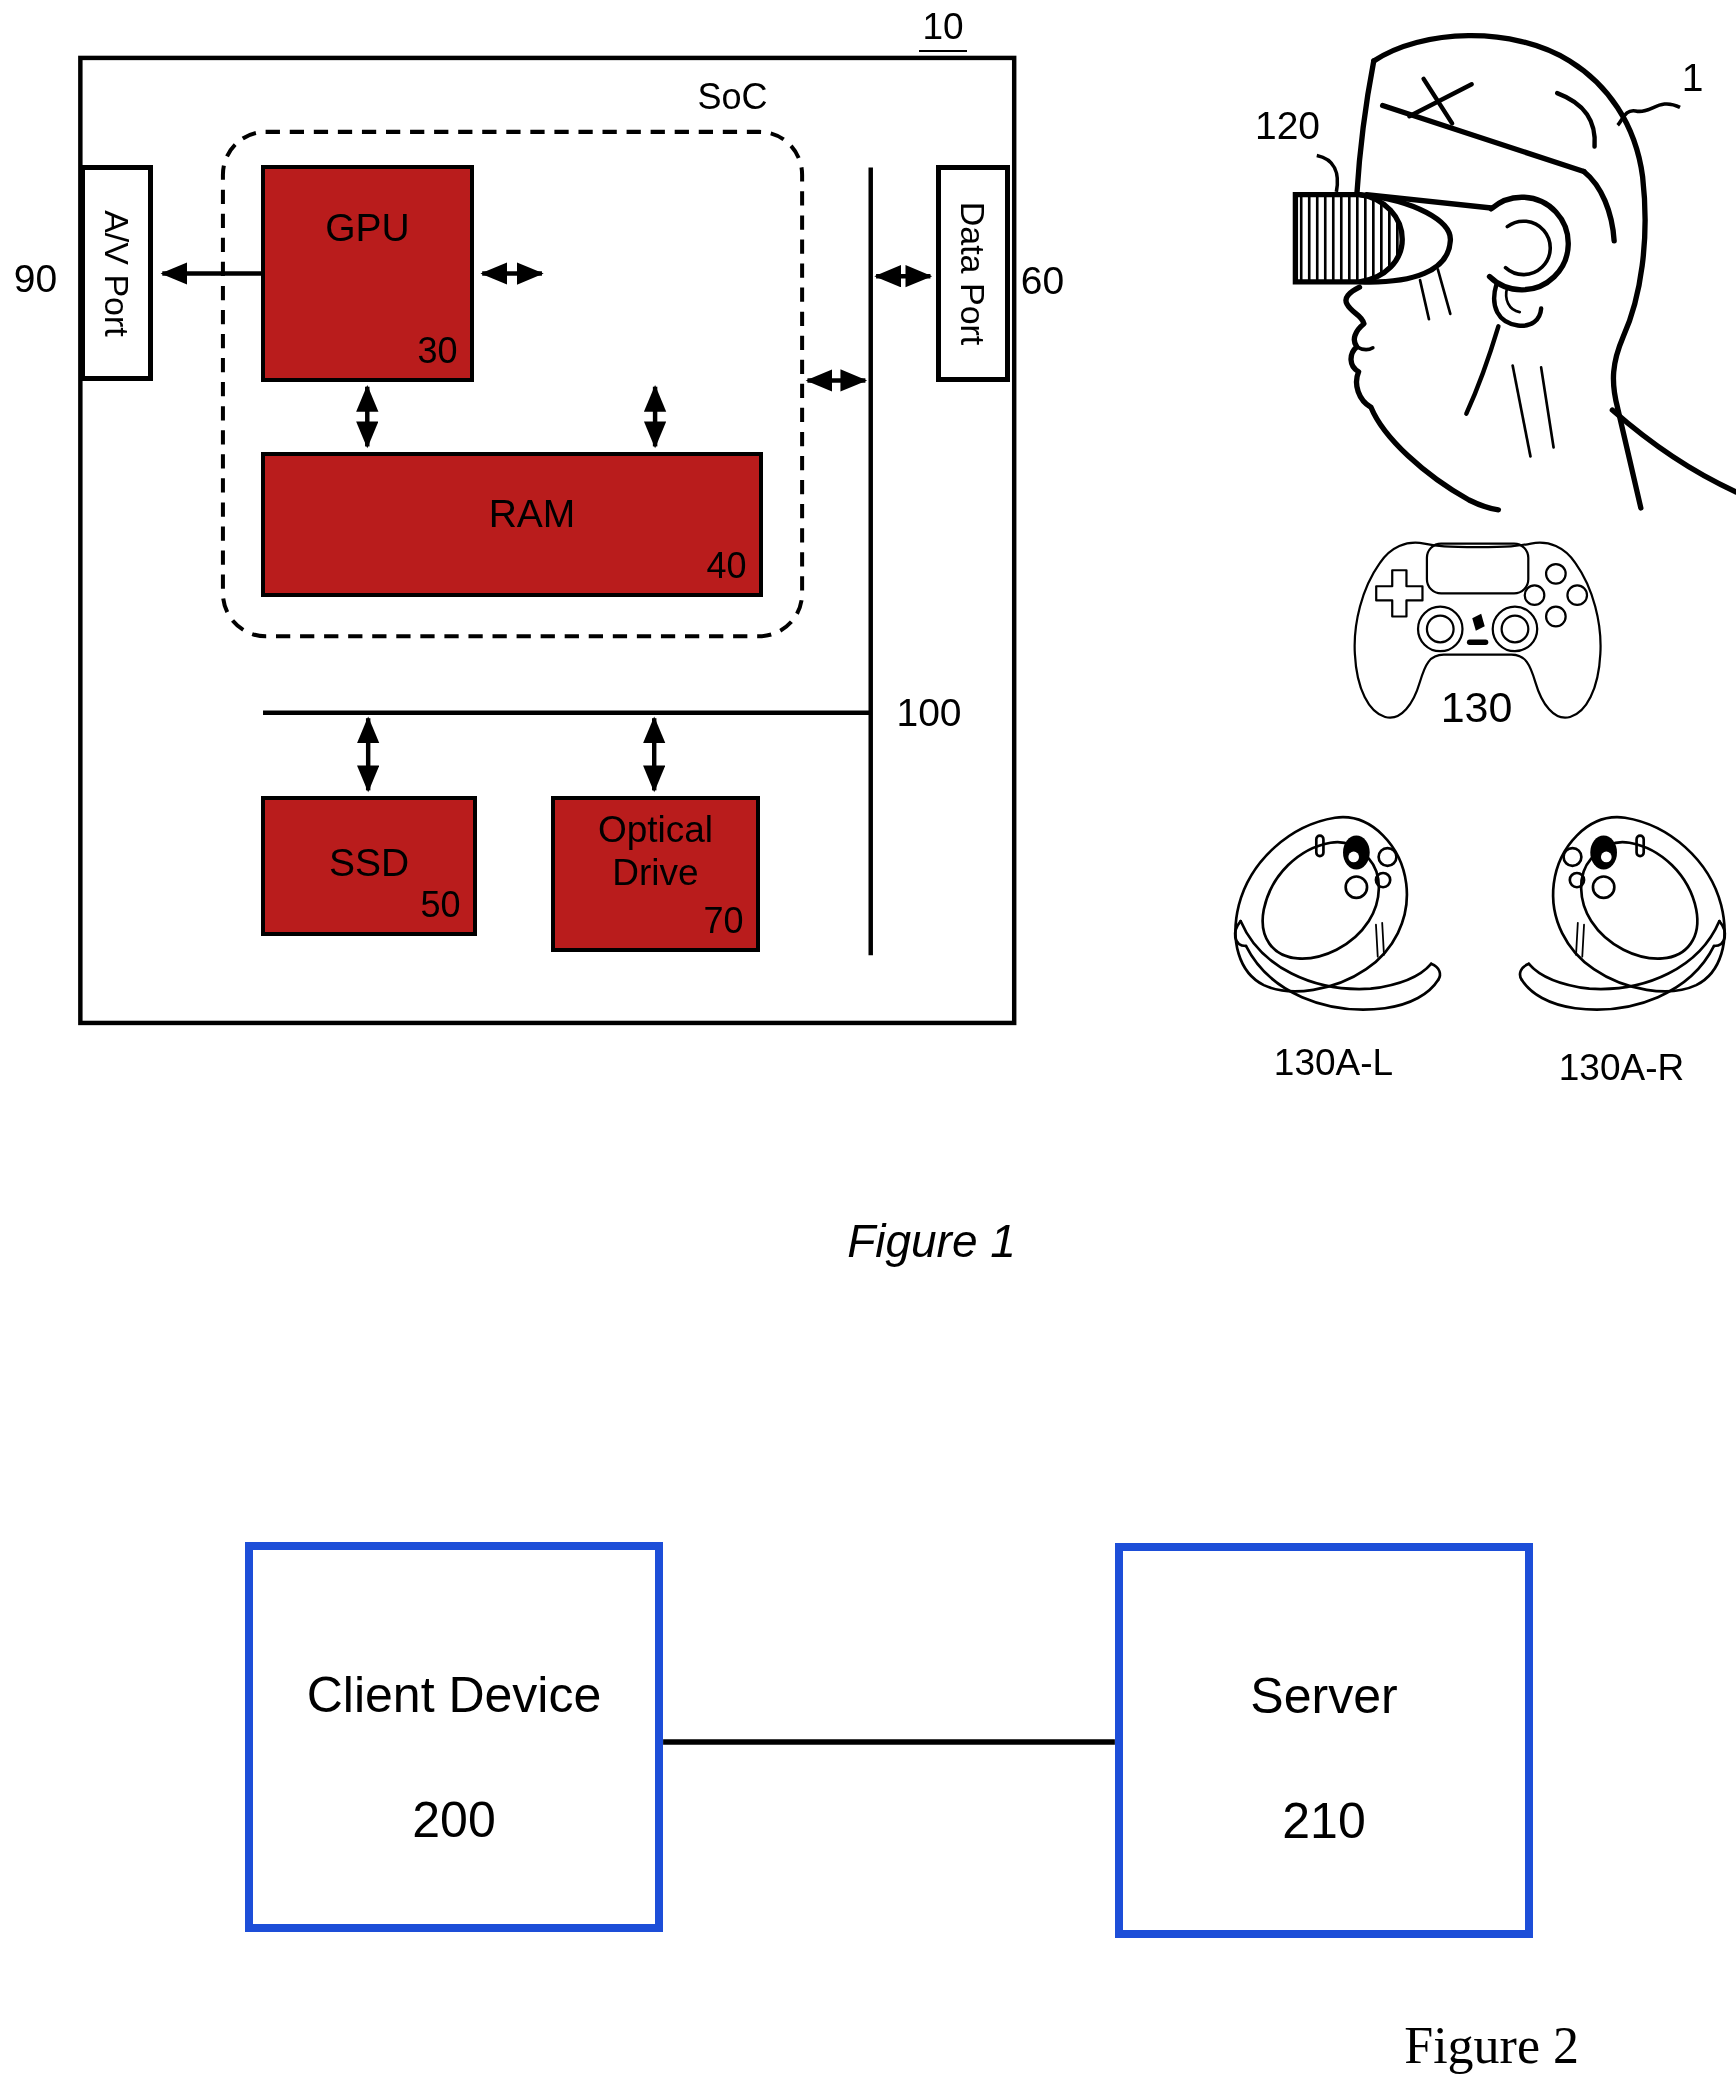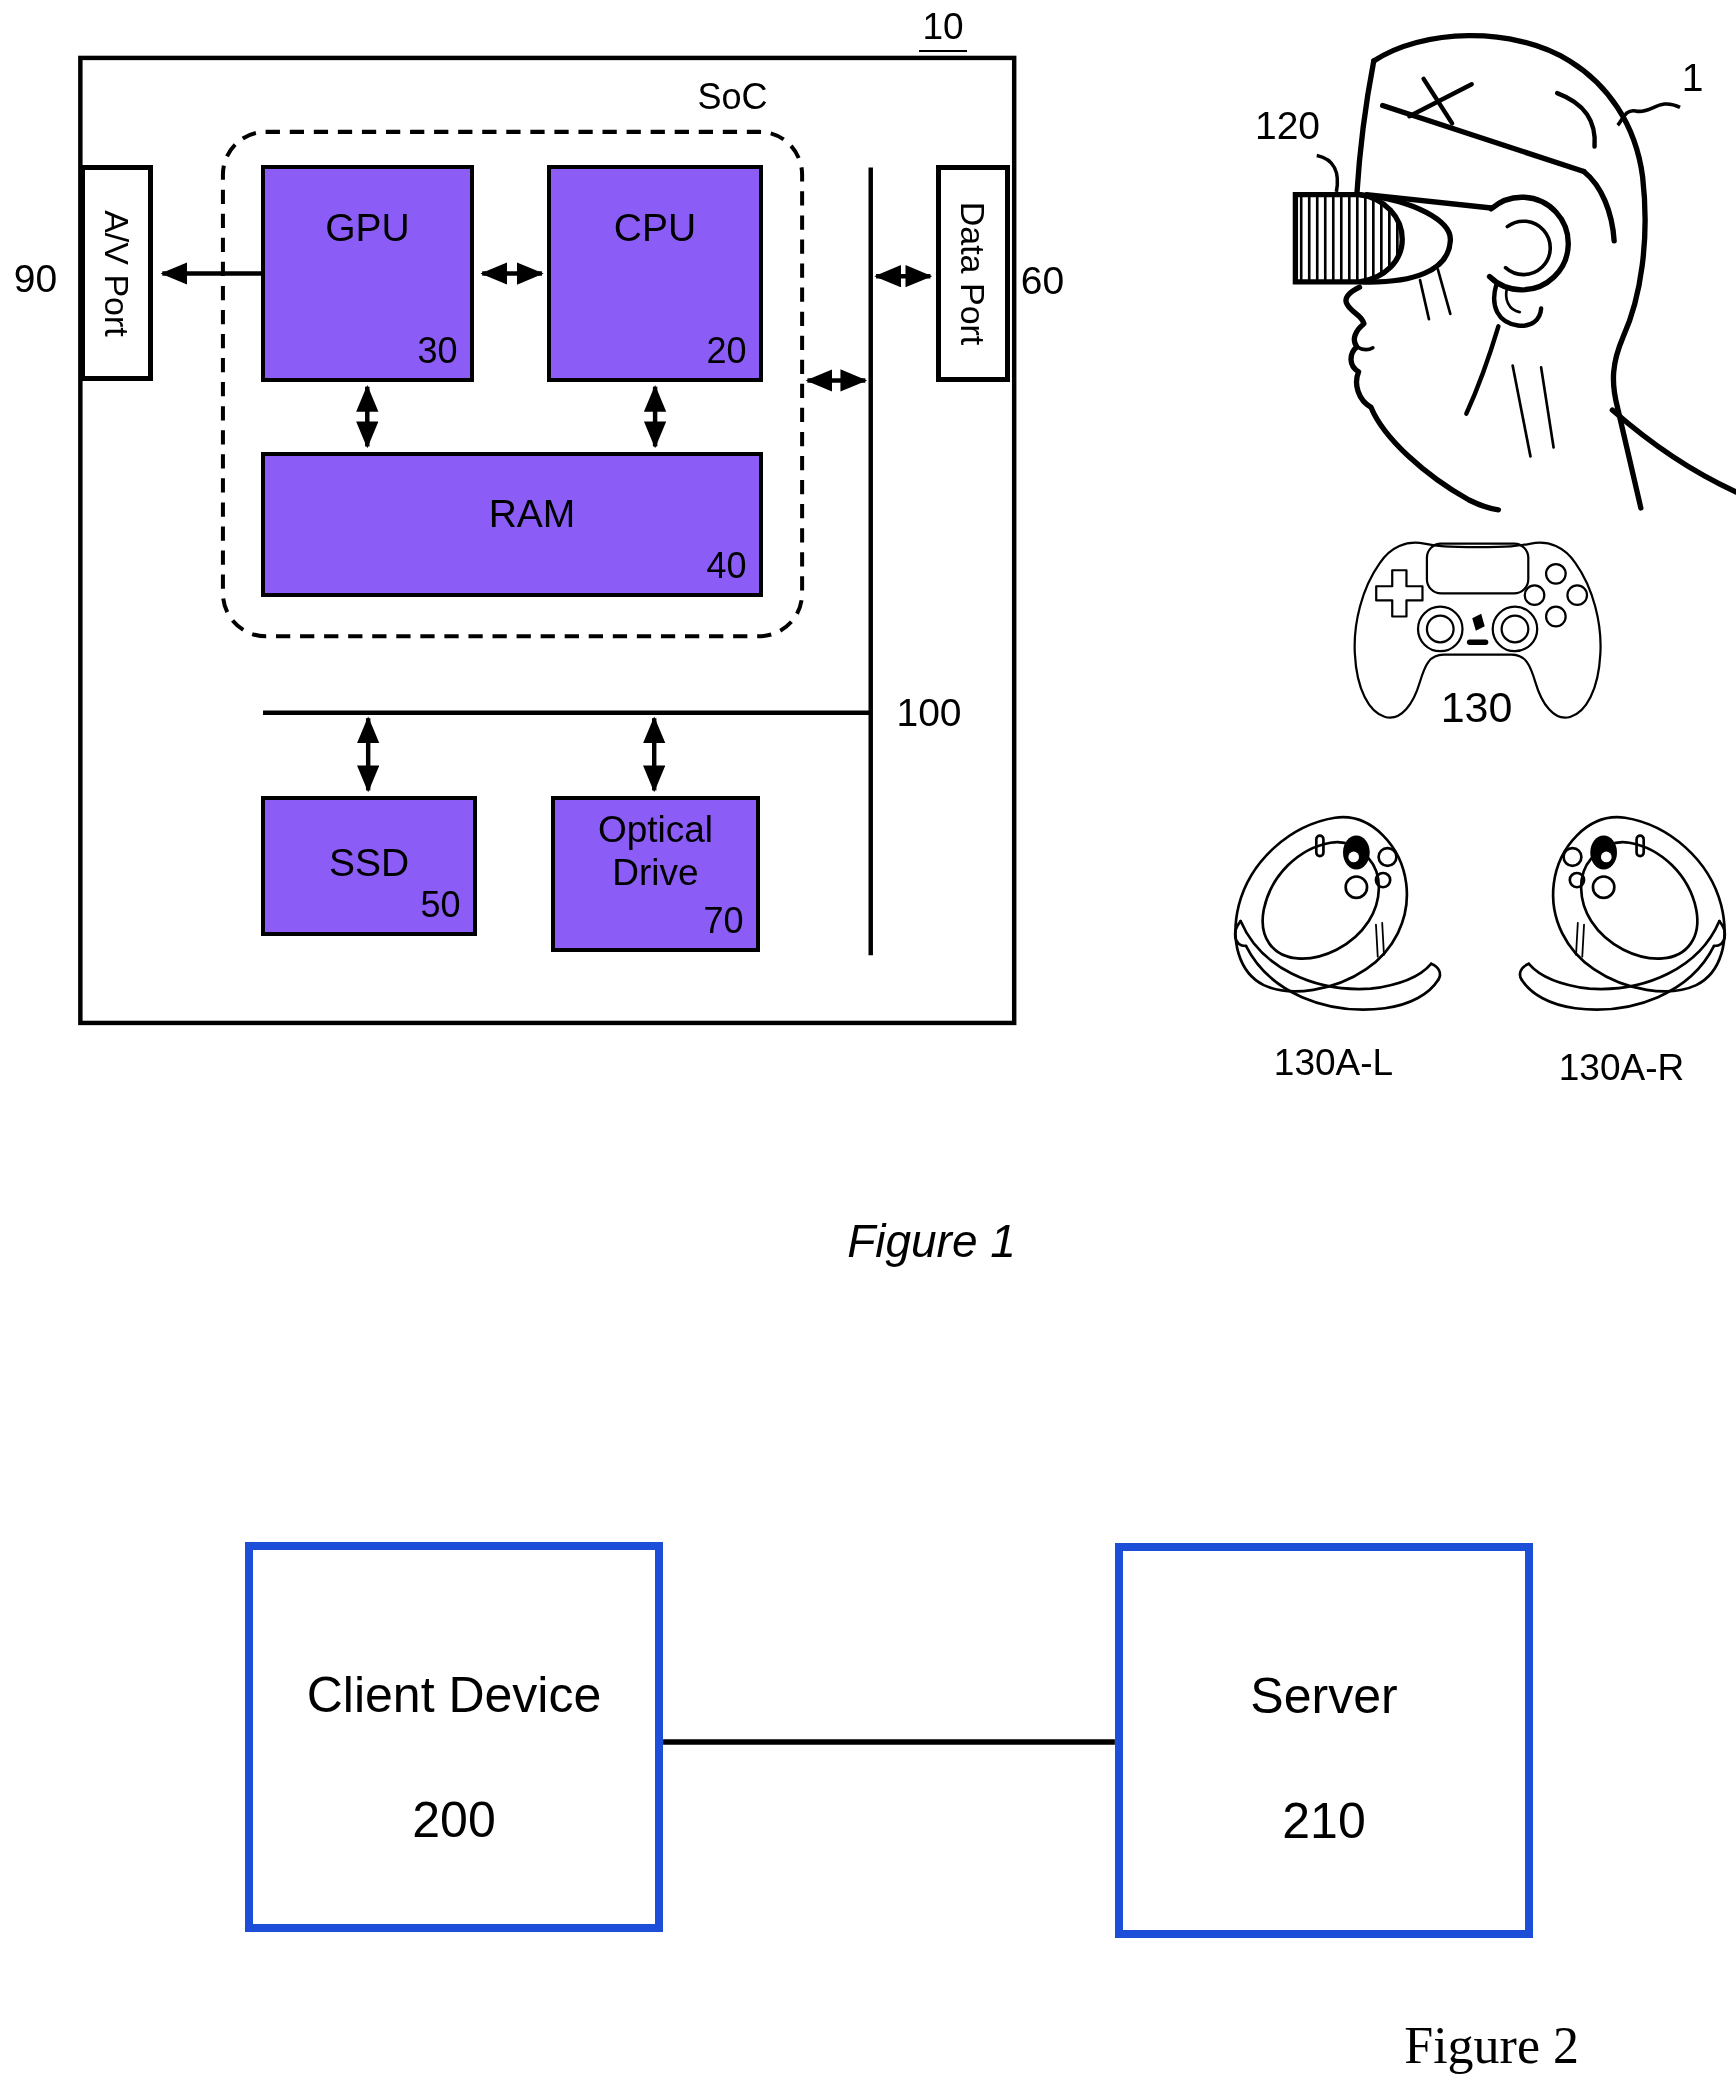--- a/index.html
+++ b/index.html
@@ -1,19 +1,19 @@
 <!DOCTYPE html>
 <html style="font-size:14.3px"><head>
 <meta charset="utf-8">
 <style>
   html,body{margin:0;padding:0;background:#ffffff;}
   .page{position:relative;width:1737px;height:2094px;background:#fff;overflow:hidden;
         font-family:"Liberation Sans", sans-serif;color:#000;}
   svg{position:absolute;left:0;top:0;overflow:visible;}
-  .box{position:absolute;box-sizing:border-box;border:4.5px solid #000;background:#8b5cf6;
+  .box{position:absolute;box-sizing:border-box;border:4.5px solid #000;background:#b91c1c;
        display:flex;flex-direction:column;align-items:center;}
   .box .blabel{font-size:39px;line-height:1.15;text-align:center;}
   .box .bref{position:absolute;right:12.5px;bottom:6px;font-size:36px;}
   .portbox{position:absolute;box-sizing:border-box;border:5.3px solid #000;background:#fff;
            display:flex;align-items:center;justify-content:center;}
   .portbox span{display:inline-block;transform:rotate(90deg);white-space:nowrap;font-size:34px;}
   .lbl{position:absolute;font-size:39px;text-align:center;line-height:1.1;}
   .bigbox{position:absolute;box-sizing:border-box;border:8px solid #1d4ed8;background:#fff;
           display:flex;flex-direction:column;align-items:center;}
   .bigbox .blabel{font-size:50px;margin-top:116px;}
@@ -51,24 +51,20 @@
     <line x1="734" y1="806" x2="734" y2="887" stroke="#000" stroke-width="5" marker-start="url(#ah)" marker-end="url(#ah)"></line>
 
     <line x1="744" y1="1955" x2="1251" y2="1955" stroke="#000" stroke-width="6"></line>
   </svg>
 
   <div class="box" style="left:261px;top:165px;width:213px;height:217px;padding-top:37px;">
     <div class="blabel">GPU</div>
     <div class="bref">30</div>
   </div>
 
-  <div class="box" style="left:547px;top:165px;width:216px;height:217px;padding-top:37px;">
-    <div class="blabel">CPU</div>
-    <div class="bref">20</div>
-  </div>
 
   <div class="box" style="left:261px;top:452px;width:502px;height:145px;padding-top:36px;padding-left:40px;">
     <div class="blabel">RAM</div>
     <div class="bref">40</div>
   </div>
 
   <div class="box" style="left:261px;top:796px;width:216px;height:140px;padding-top:41px;">
     <div class="blabel">SSD</div>
     <div class="bref">50</div>
   </div>

